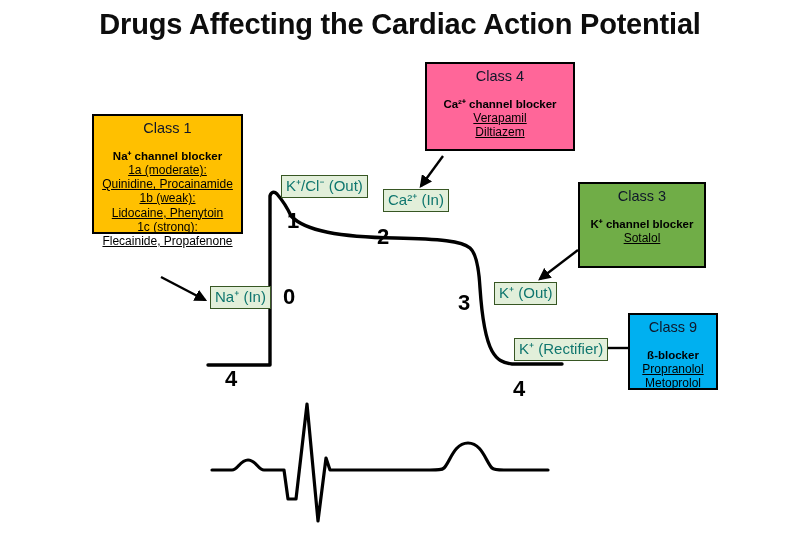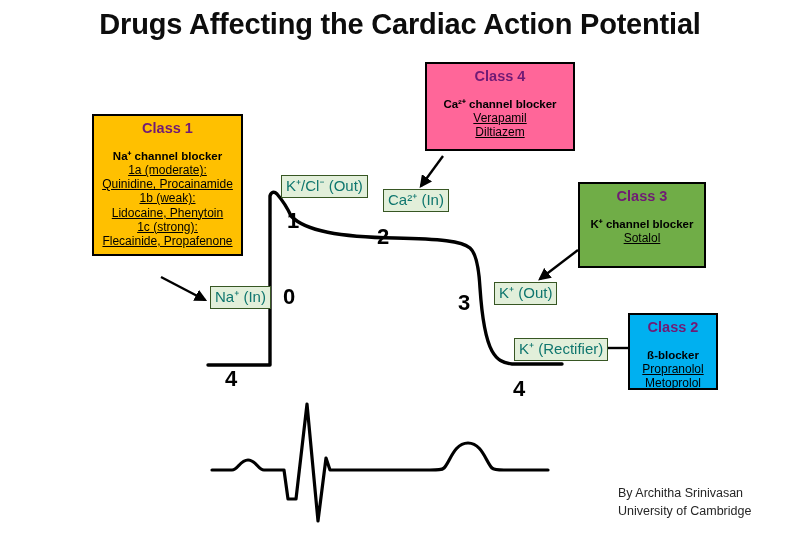--- a/index.html
+++ b/index.html
@@ -35,39 +35,39 @@
   .class-box {
     position: absolute;
     border: 2px solid #000000;
     box-sizing: border-box;
     text-align: center;
     padding: 4px 5px 5px 5px;
     line-height: 1.17;
   }
   .class-title {
     font-size: 14.5px;
-    font-weight: bold;
-    color: #701a75;
+    font-weight: normal;
+    color: #0f172a;
     display: block;
   }
   .class-sub {
     font-size: 11.5px;
     font-weight: bold;
     color: #000000;
     display: block;
     margin-top: 13px;
   }
   .class-drug {
     font-size: 12px;
     color: #000000;
     display: block;
     text-decoration: underline;
   }
 
-  #class1-box { left: 92px;  top: 114px; width: 151px; height: 142px; background: #FFC000; }
+  #class1-box { left: 92px;  top: 114px; width: 151px; height: 120px; background: #FFC000; }
   #class4-box { left: 425px; top: 62px;  width: 150px; height: 89px;  background: #FF6699; }
   #class3-box { left: 578px; top: 182px; width: 128px; height: 86px;  background: #70AD47; }
   #class2-box { left: 628px; top: 313px; width: 90px;  height: 77px;  background: #00B0F0; }
 
   
   .ion-label {
     position: absolute;
     background: #E2EFDA;
     border: 1.5px solid #375623;
     box-sizing: border-box;
@@ -170,21 +170,21 @@
     <span class="class-drug">Diltiazem</span>
   </div>
 
   <div class="class-box" id="class3-box">
     <span class="class-title">Class 3</span>
     <span class="class-sub">K⁺ channel blocker</span>
     <span class="class-drug">Sotalol</span>
   </div>
 
   <div class="class-box" id="class2-box">
-    <span class="class-title">Class 2</span>
+    <span class="class-title">Class 9</span>
     <span class="class-sub">ß-blocker</span>
     <span class="class-drug">Propranolol</span>
     <span class="class-drug">Metoprolol</span>
   </div>
 
   <div class="ion-label" id="ion-na">Na⁺ (In)</div>
   <div class="ion-label" id="ion-kcl">K⁺/Cl⁻ (Out)</div>
   <div class="ion-label" id="ion-ca">Ca²⁺ (In)</div>
   <div class="ion-label" id="ion-kout">K⁺ (Out)</div>
   <div class="ion-label" id="ion-krec">K⁺ (Rectifier)</div>
@@ -209,18 +209,14 @@
              L 326 458
              L 330 470
              L 430 470
              C 438 470 442 470 444 468
              C 450 462 454 443 468 443
              C 482 443 486 462 492 468
              C 494 470 498 470 504 470
              L 548 470" fill="none" stroke="#000000" stroke-width="3.2" stroke-linecap="round" stroke-linejoin="round"></path>
   </svg>
 
-  <div id="credit">
-    <span>By Architha Srinivasan</span>
-    <span>University of Cambridge</span>
-  </div>
 
 </div>
 
 </body></html>

